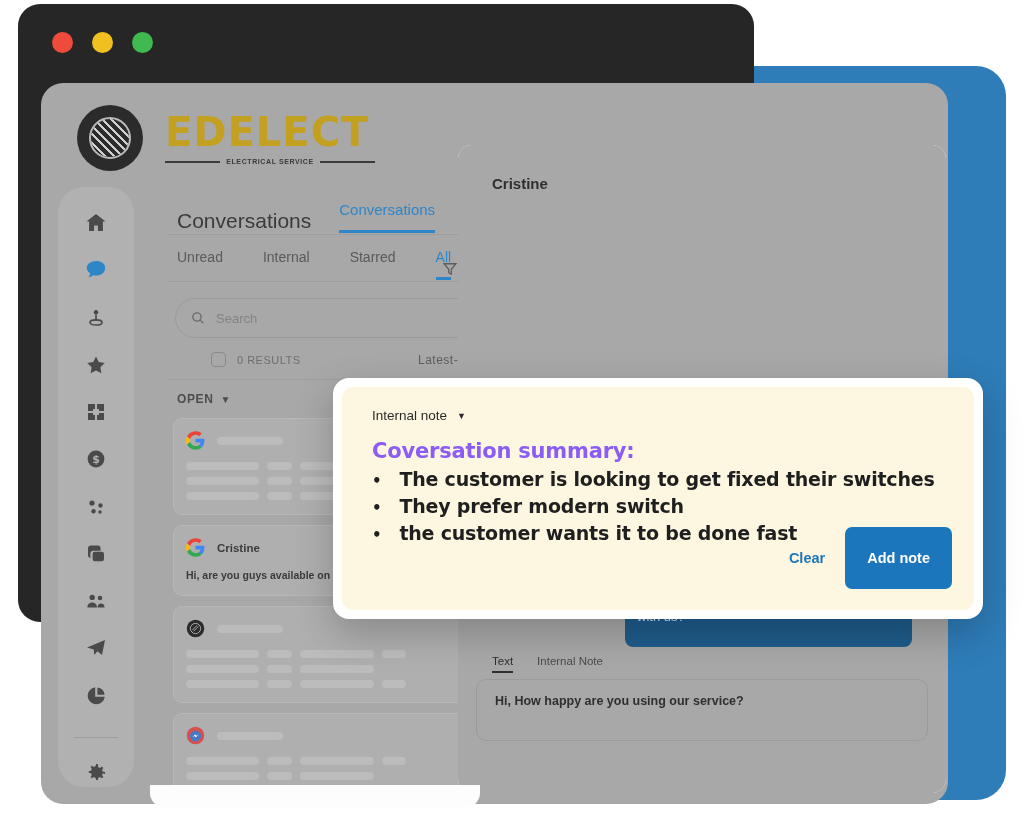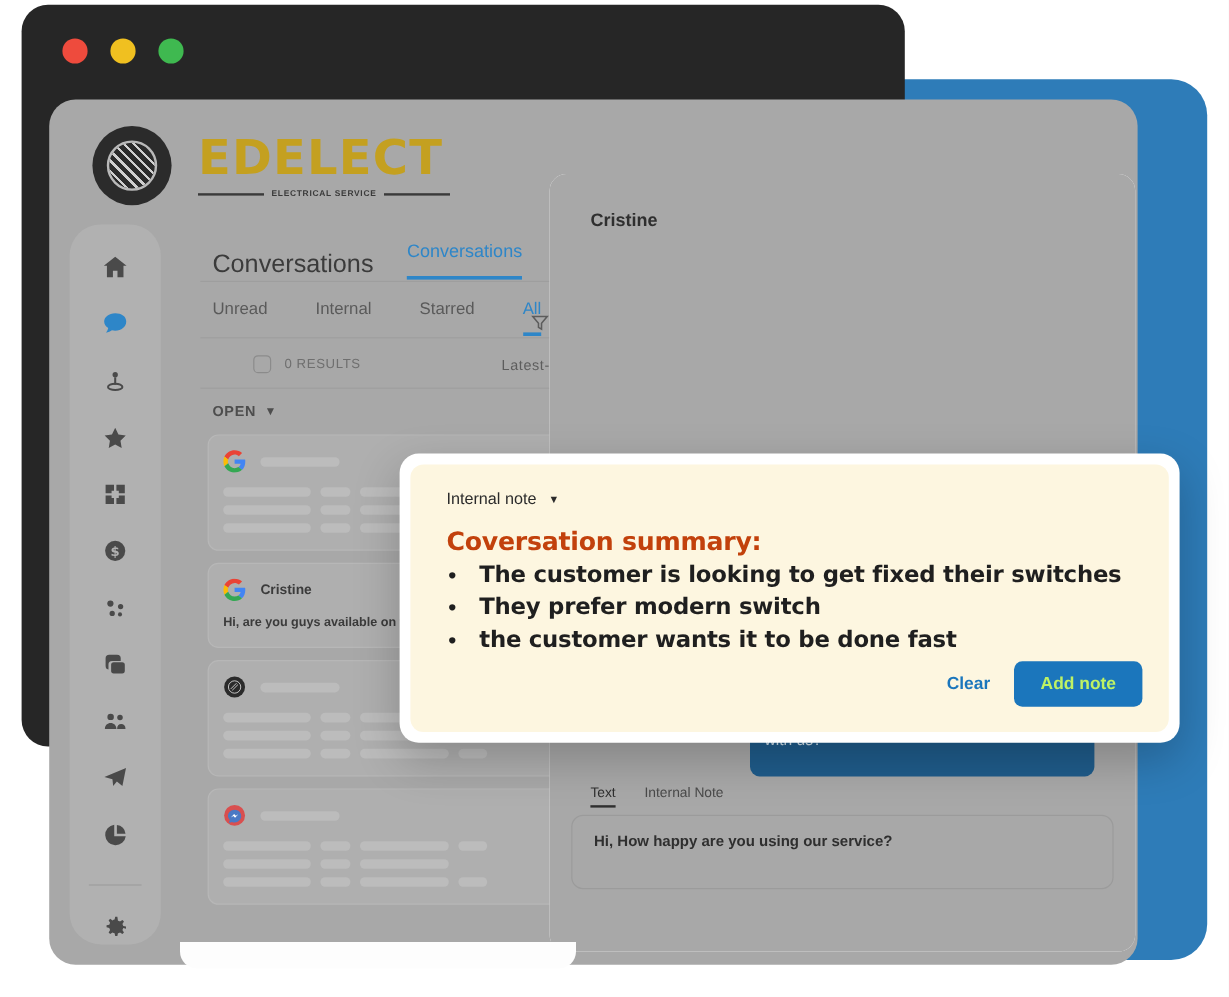--- a/index.html
+++ b/index.html
@@ -212,44 +212,44 @@
     background: #FDF6E0; border-radius: 11px;
     padding: 21px 26px 0 30px;
     position: relative;
   }
   .note-type {
     display: flex; align-items: center; gap: 10px;
     font-size: 13.5px; color: #2b2b2b;
   }
   .note-caret { font-size: 9px; color: #2b2b2b; }
   .note-title {
-    margin-top: 16px; font-size: 21px; font-weight: 700; color: #c2410c;
+    margin-top: 16px; font-size: 21px; font-weight: 700; color: #8b5cf6;
     font-family: "DejaVu Sans", sans-serif; letter-spacing: -.2px;
   }
   .note-list { margin-top: 3px; list-style: none; }
   .note-list li {
     display: flex; gap: 18px; align-items: baseline;
     font-size: 19px; font-weight: 700; color: #1f1f1f;
     line-height: 1.42; font-family: "DejaVu Sans", sans-serif;
     letter-spacing: -.2px;
   }
   .bullet { font-size: 15px; line-height: 1; }
   .note-actions {
     position: absolute; right: 22px; bottom: 21px;
     display: flex; align-items: center; gap: 20px;
   }
   .btn-clear {
     font-size: 14.5px; font-weight: 700; color: #1B76BC;
     background: none; border: none; cursor: pointer;
     font-family: "Liberation Sans", sans-serif;
   }
   .btn-add {
-    background: #1B76BC; color: #bef264; border: none; cursor: pointer;
+    background: #1B76BC; color: #ffffff; border: none; cursor: pointer;
     font-size: 14.5px; font-weight: 700; border-radius: 7px;
-    padding: 11px 22px; font-family: "Liberation Sans", sans-serif; text-align: center;
+    padding: 23px 22px; font-family: "Liberation Sans", sans-serif; text-align: center;
   }
 </style>
 </head>
 <body>
 
 <div id="stage">
 
   <div class="blue-frame"></div>
 
   <div class="dark-window">
@@ -358,20 +358,27 @@
       <div class="hr"></div>
 
       <div class="subtabs">
         <span class="subtab">Unread</span>
         <span class="subtab">Internal</span>
         <span class="subtab">Starred</span>
         <span class="subtab active">All</span>
       </div>
       <div class="hr"></div>
 
+      <div class="searchbar">
+        <svg viewBox="0 0 24 24" fill="none" stroke="currentColor" stroke-width="2">
+            <circle cx="10.5" cy="10.5" r="6.2"></circle>
+            <path d="M15.2 15.2 20 20"></path>
+          </svg>
+        <span class="search-ph">Search</span>
+      </div>
 
       <div class="resultrow">
         <span class="res-left">
           <span class="chk"></span>
           <span>0 RESULTS</span>
         </span>
         <span class="res-sort">Latest-All</span>
       </div>
       <div class="hr2"></div>
 

